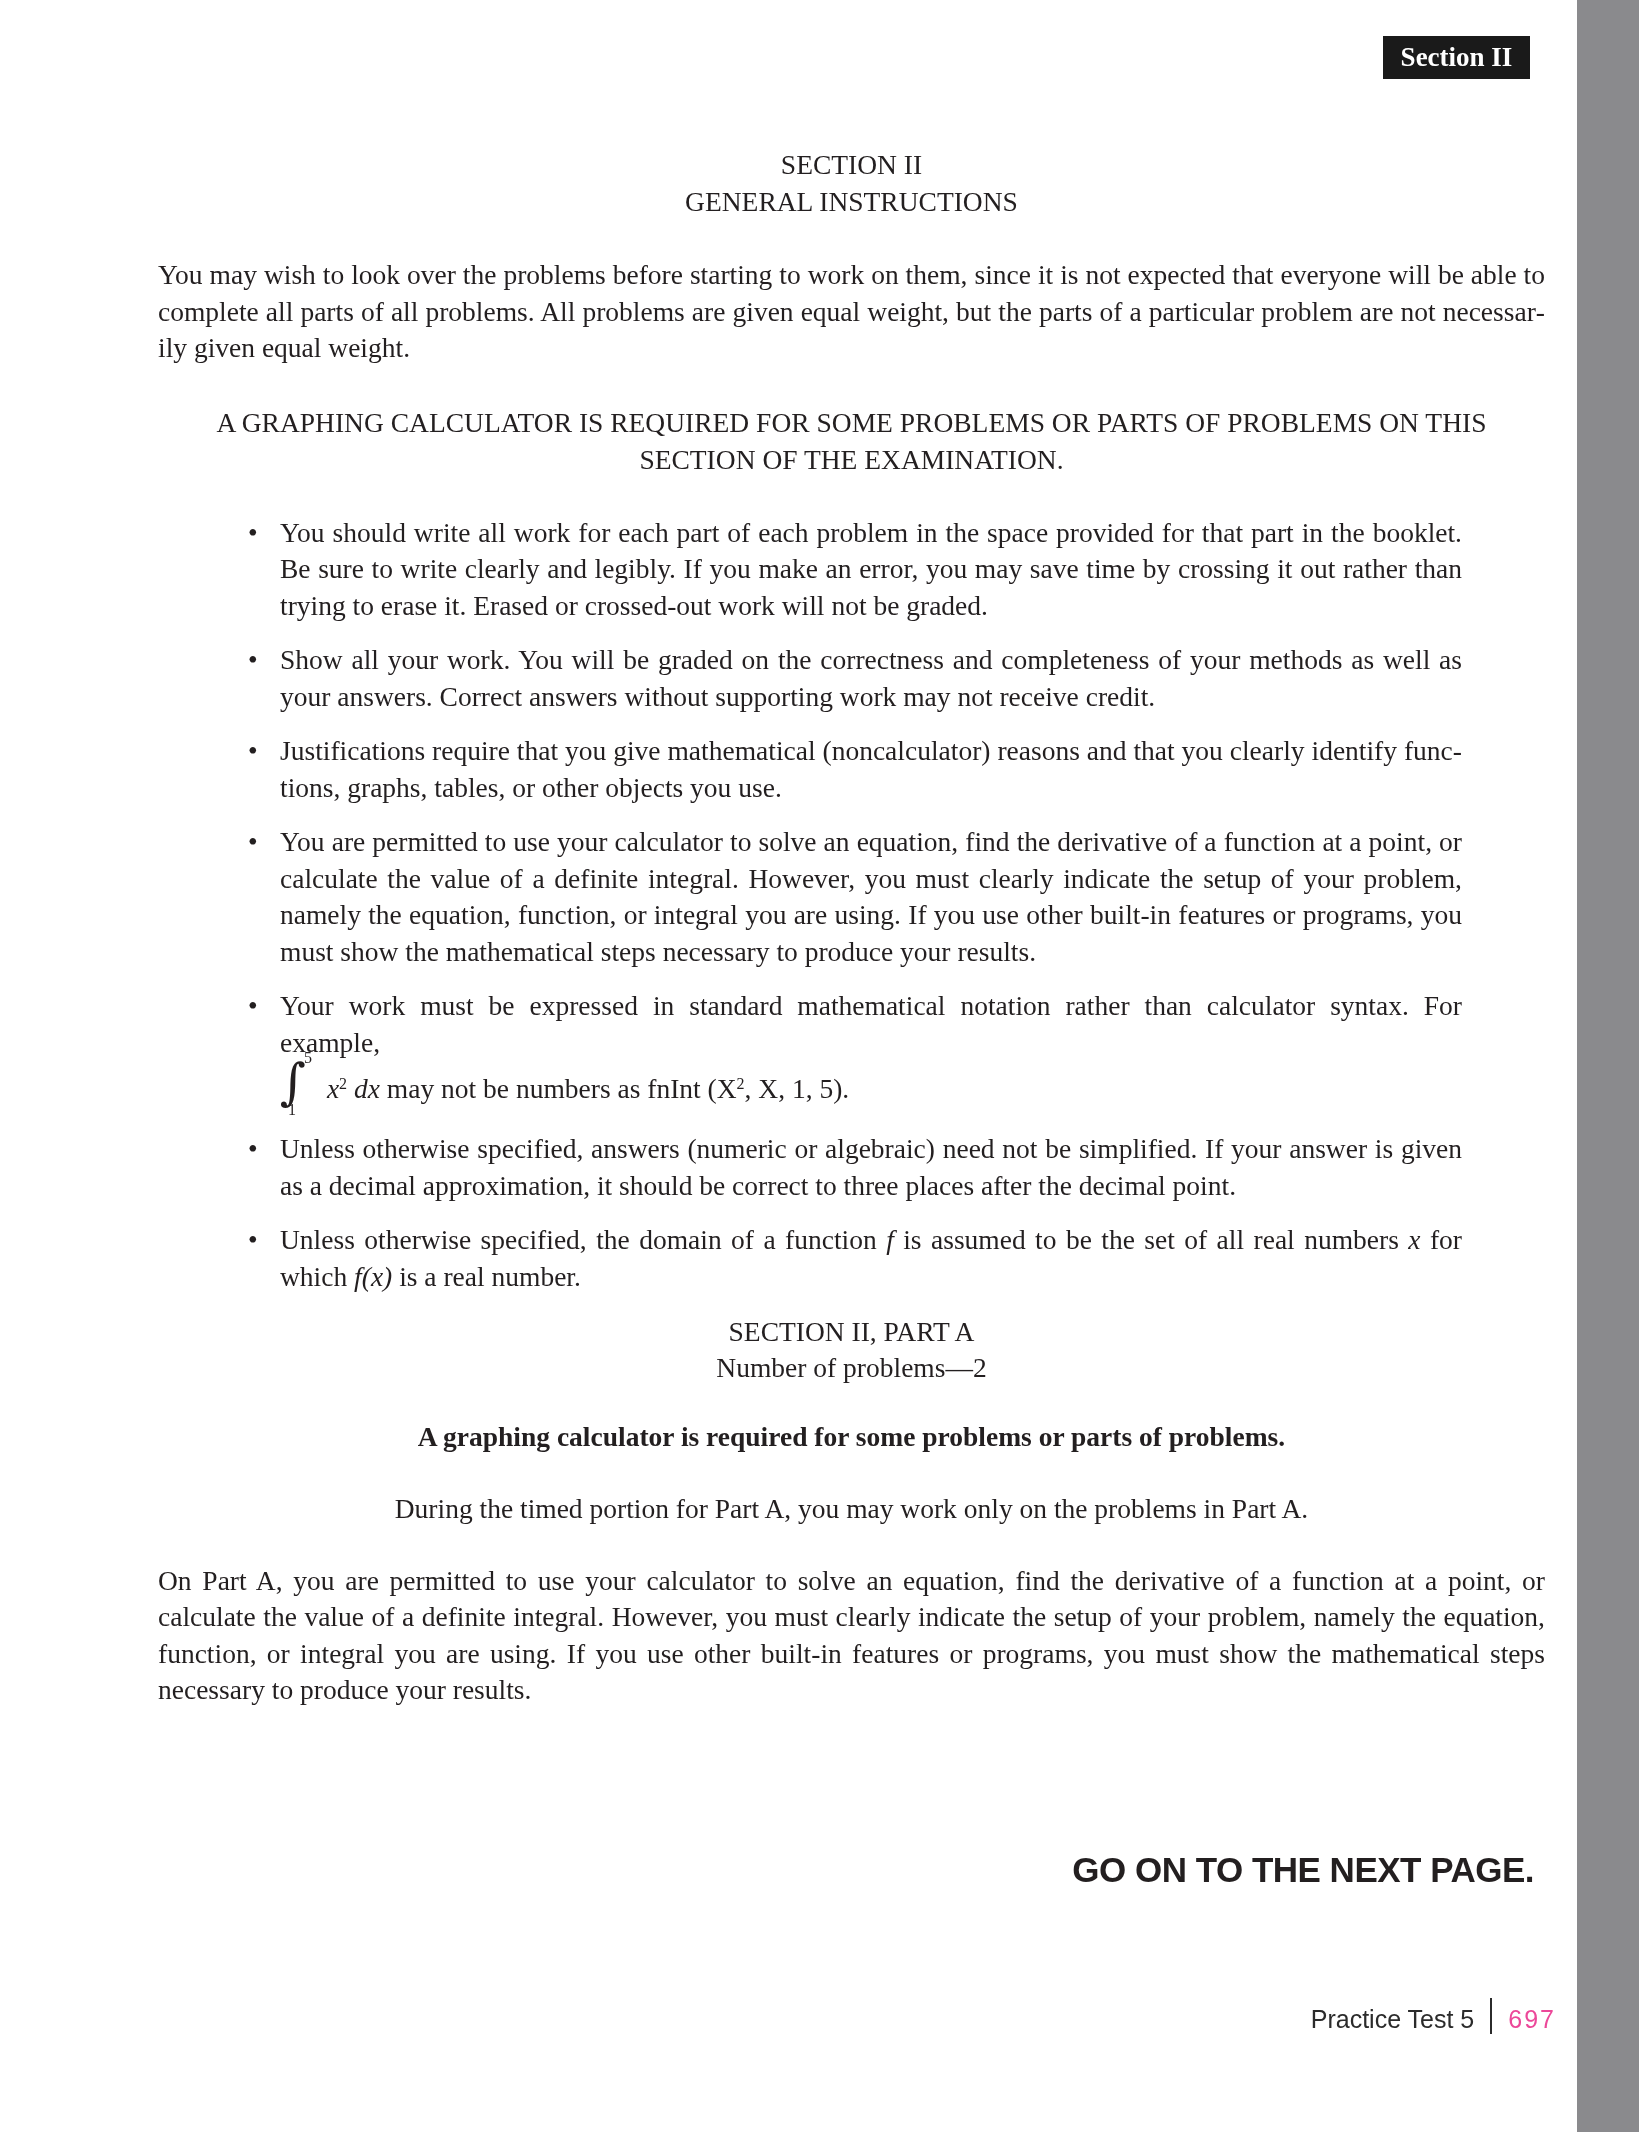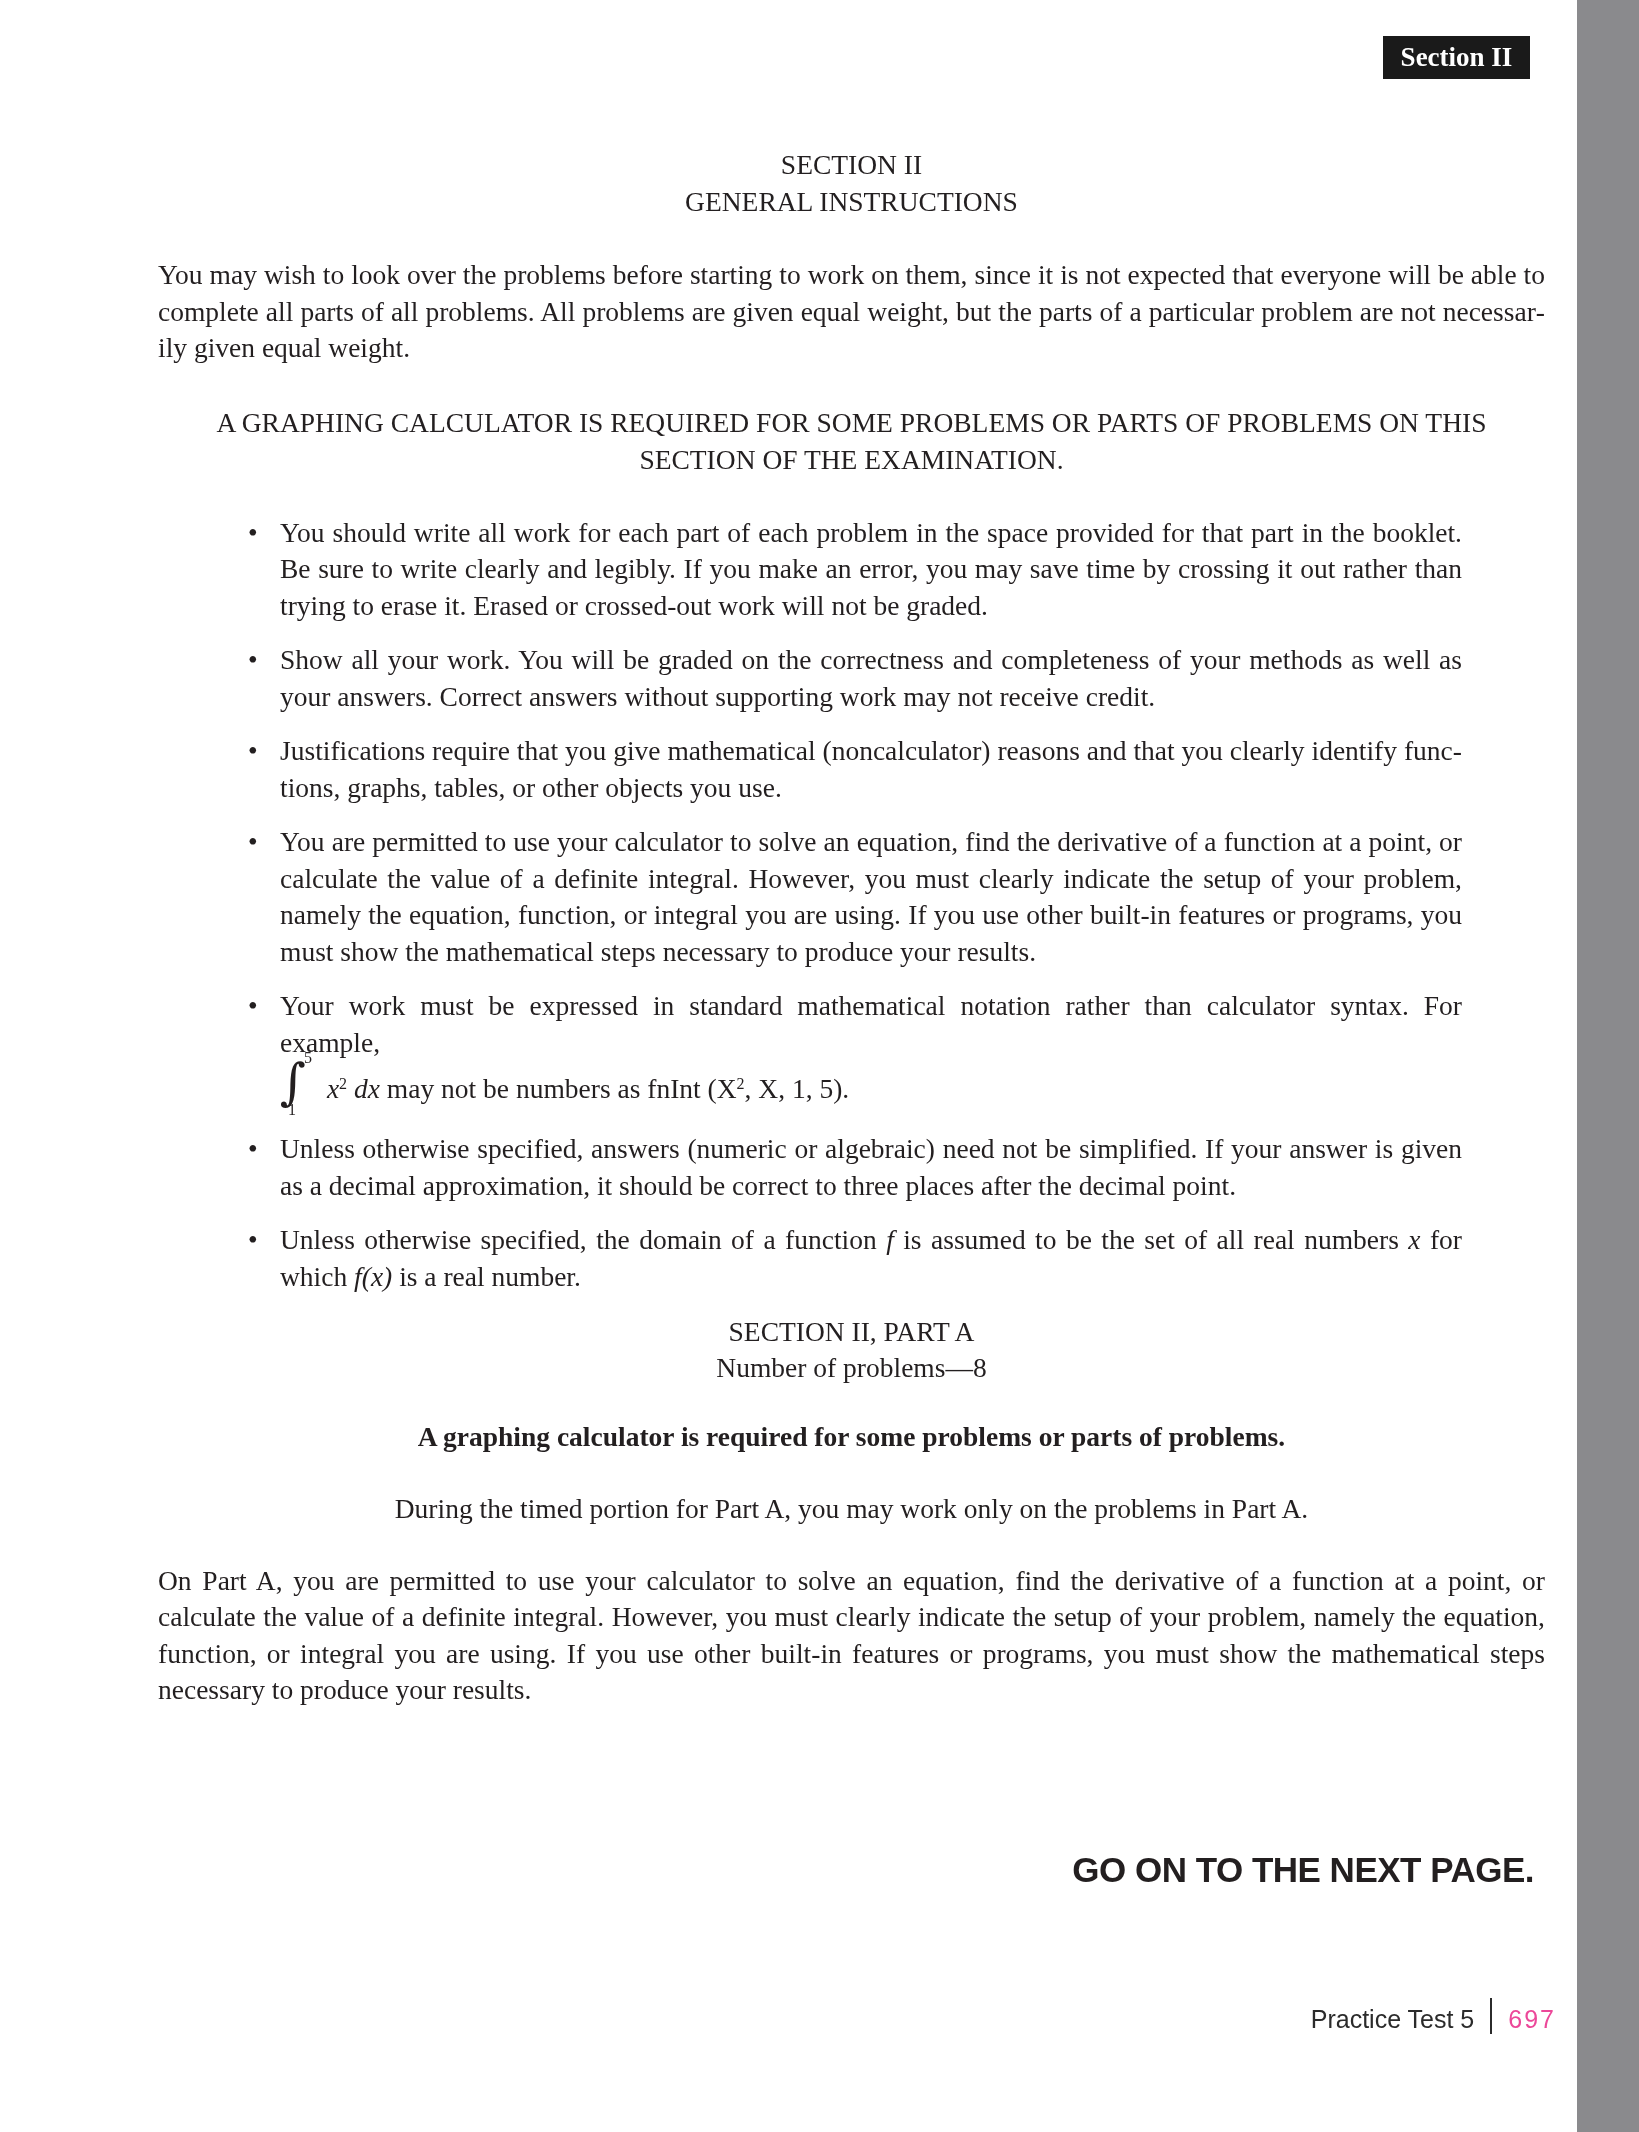--- a/index.html
+++ b/index.html
@@ -146,21 +146,21 @@
         <span class="dot">•</span>
         <div class="btext">
           <span>Unless otherwise specified, the domain of a function </span><span class="it">f</span><span> is assumed to be the set of all real numbers </span><span class="it">x</span><span> for which </span><span class="it">f(x)</span><span> is a real number.</span>
         </div>
       </div>
 
     </div>
 
     <div class="parta">
       <div class="centerline parta-title">SECTION II, PART A</div>
-      <div class="centerline">Number of problems—8</div>
+      <div class="centerline">Number of problems—2</div>
       <div class="centerline bold-note">A graphing calculator is required for some problems or parts of problems.</div>
       <div class="centerline timed-note">During the timed portion for Part A, you may work only on the problems in Part A.</div>
       <p class="para parta-para">On Part A, you are permitted to use your calculator to solve an equation, find the derivative of a function at a point, or calculate the value of a definite integral. However, you must clearly indicate the setup of your problem, namely the equation, function, or integral you are using. If you use other built-in features or programs, you must show the mathematical steps necessary to produce your results.</p>
     </div>
 
   </div>
 
   <div class="go-on">GO ON TO THE NEXT PAGE.</div>
 
   <div class="footer">

